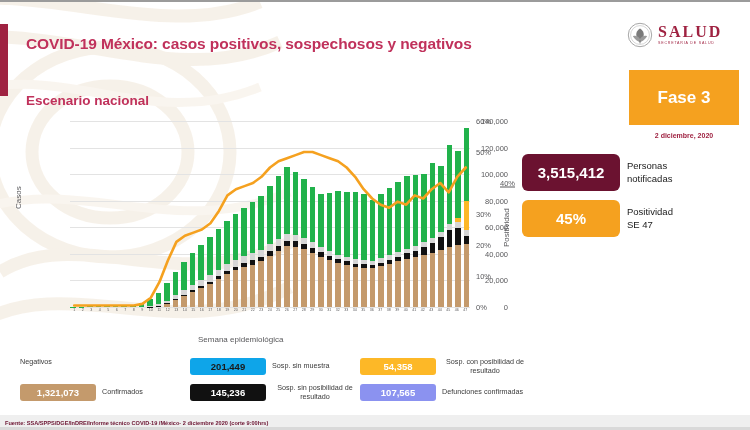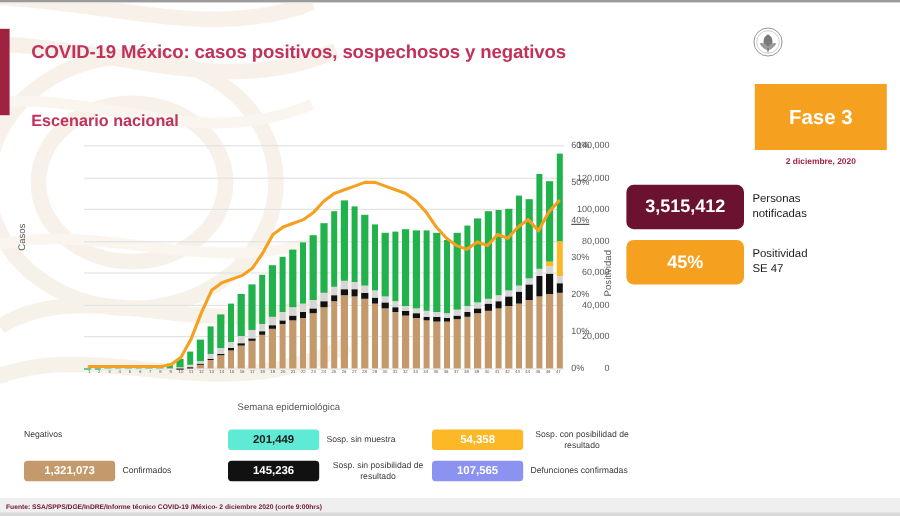--- a/index.html
+++ b/index.html
@@ -237,21 +237,21 @@
         <div class="ytick" style="top: 83.7143px; width: 46px;">80,000</div>
         <div class="ytick" style="top: 57.1429px; width: 46px;">100,000</div>
         <div class="ytick" style="top: 30.5714px; width: 46px;">120,000</div>
         <div class="ytick" style="top: 4px; width: 46px;">140,000</div>
       </div>
     <div id="y2tick-host">
         <div class="y2tick" style="top: 190px; left: 458px;">0%</div>
         <div class="y2tick" style="top: 159px; left: 458px;">10%</div>
         <div class="y2tick" style="top: 128px; left: 458px;">20%</div>
         <div class="y2tick" style="top: 97px; left: 458px;">30%</div>
-        <div class="y2tick" style="top: 66px; left: 458px; text-decoration: underline;">40%</div>
+        <div class="y2tick" style="top: 66px; left: 482px; text-decoration: underline;">40%</div>
         <div class="y2tick" style="top: 35px; left: 458px;">50%</div>
         <div class="y2tick" style="top: 4px; left: 458px;">60%</div>
       </div>
 
     <div class="plot" id="plot">
       <div id="grid-host">
           <div class="gridline" style="top: 186px;"></div>
           <div class="gridline" style="top: 159.429px;"></div>
           <div class="gridline" style="top: 132.857px;"></div>
           <div class="gridline" style="top: 106.286px;"></div>
@@ -576,20 +576,24 @@
   </div>
 
   <div class="logo-wrap">
     <svg class="logo-seal" viewBox="0 0 40 40">
       <circle cx="20" cy="20" r="18" fill="none" stroke="#8d8d8d" stroke-width="1.2"></circle>
       <circle cx="20" cy="20" r="14.5" fill="none" stroke="#b0b0b0" stroke-width="0.8"></circle>
       <path d="M20 10 C 15 13, 13 18, 15 23 L 20 28 L 25 23 C 27 18, 25 13, 20 10 Z" fill="#7a7a7a"></path>
       <path d="M9 22 C 13 20, 17 22, 20 26 C 23 22, 27 20, 31 22 C 27 28, 23 30, 20 31 C 17 30, 13 28, 9 22 Z" fill="#9b9b9b"></path>
       <path d="M20 28 L 20 33" stroke="#6f6f6f" stroke-width="1.4"></path>
     </svg>
+    <div class="logo-text">
+      <div class="logo-main">SALUD</div>
+      <div class="logo-sub">SECRETARÍA DE SALUD</div>
+    </div>
   </div>
 
   <div class="fase-box">
     <span class="fase-text">Fase 3</span>
   </div>
   <div class="fase-date">2 diciembre, 2020</div>
 
   <div class="stat-row" style="left:522px; top:152px;">
     <div class="stat-pill pill-wine">3,515,412</div>
     <div class="stat-label">
@@ -608,21 +612,21 @@
 
   <div class="legend" id="legend-host">
       <div class="leg-item" style="left: 0px; top: 0px;">
         <div class="leg-text">Negativos</div>
       </div>
       <div class="leg-item" style="left: 0px; top: 26px;">
         <div class="leg-badge badge-tan" style="background: rgb(196, 154, 108);">1,321,073</div>
         <div class="leg-text">Confirmados</div>
       </div>
       <div class="leg-item" style="left: 170px; top: 0px;">
-        <div class="leg-badge badge-gray" style="background: #5eead4; color: rgb(26, 26, 26);">201,449</div>
+        <div class="leg-badge badge-gray" style="background: #0ea5e9; color: rgb(26, 26, 26);">201,449</div>
         <div class="leg-text">Sosp. sin muestra</div>
       </div>
       <div class="leg-item" style="left: 170px; top: 26px;">
         <div class="leg-badge badge-black" style="background: rgb(17, 17, 17);">145,236</div>
         <div class="leg-text">Sosp. sin posibilidad de resultado</div>
       </div>
       <div class="leg-item" style="left: 340px; top: 0px;">
         <div class="leg-badge badge-yellow" style="background: rgb(253, 184, 39);">54,358</div>
         <div class="leg-text">Sosp. con posibilidad de resultado</div>
       </div>

